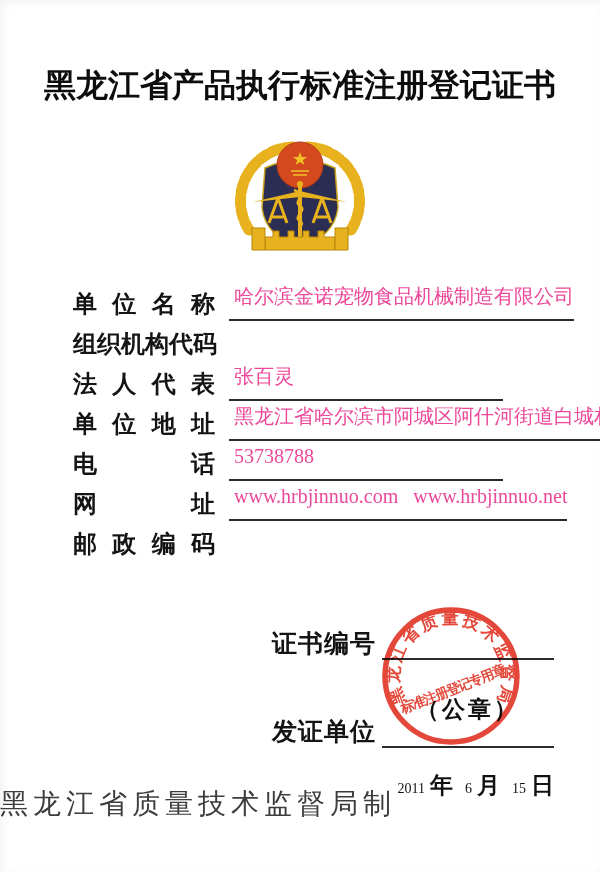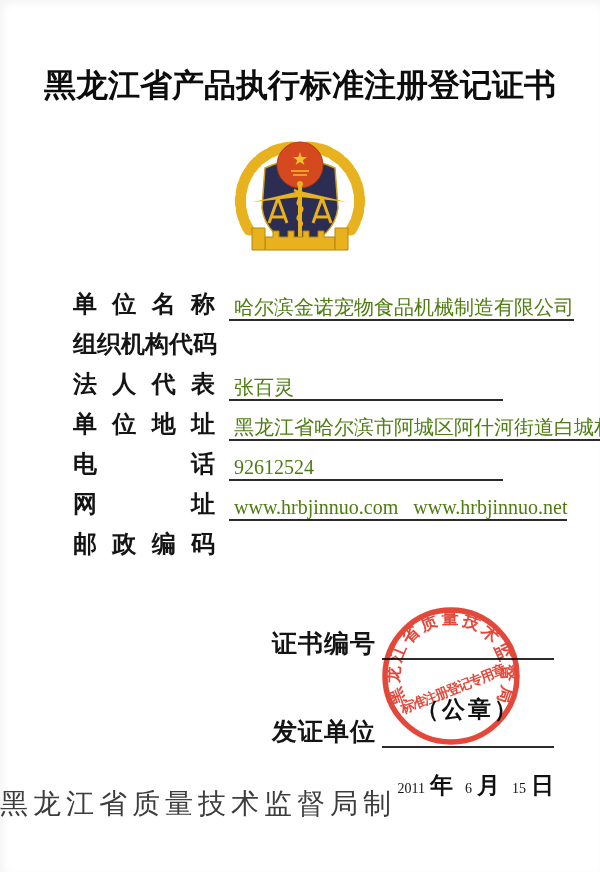--- a/index.html
+++ b/index.html
@@ -27,21 +27,21 @@
   .form{position:absolute;left:73px;top:281px;width:430px;}
   .row{display:flex;align-items:flex-end;height:40px;}
   .row-label{
     width:142px;flex:0 0 142px;
     font-family:"Liberation Sans",sans-serif;font-weight:bold;
     font-size:24px;color:var(--ink);padding-bottom:5px;line-height:1;
   }
   .justify-chars{display:flex;justify-content:space-between;}
   .row-value{
     flex:1;margin-left:14px;border-bottom:2px solid var(--line);
-    font-size:20px;color:#4d7c0f;padding:0 0 0 5px;white-space:pre;
+    font-size:20px;color:#ec4899;padding:0 0 11px 5px;white-space:pre;
     line-height:1.2;height:30px;display:flex;align-items:flex-end;overflow:visible;
   }
 
   .issue{position:absolute;left:244px;top:603px;width:282px;margin-left:28px;}
   .issue-row{display:flex;align-items:flex-end;}
   .issue-label{
     font-family:"Liberation Sans",sans-serif;font-weight:bold;font-size:25px;
     color:var(--ink);letter-spacing:1px;white-space:nowrap;line-height:1;padding-bottom:4px;
   }
   .issue-value{
@@ -140,21 +140,21 @@
         <span>地</span>
         <span>址</span>
       </div>
     <div class="row-value">黑龙江省哈尔滨市阿城区阿什河街道白城村</div>
   </div>
   <div class="row">
     <div class="row-label justify-chars">
         <span>电</span>
         <span>话</span>
       </div>
-    <div class="row-value">92612524</div>
+    <div class="row-value">53738788</div>
   </div>
   <div class="row">
     <div class="row-label justify-chars">
         <span>网</span>
         <span>址</span>
       </div>
     <div class="row-value">www.hrbjinnuo.com   www.hrbjinnuo.net</div>
   </div>
   <div class="row">
     <div class="row-label justify-chars">

